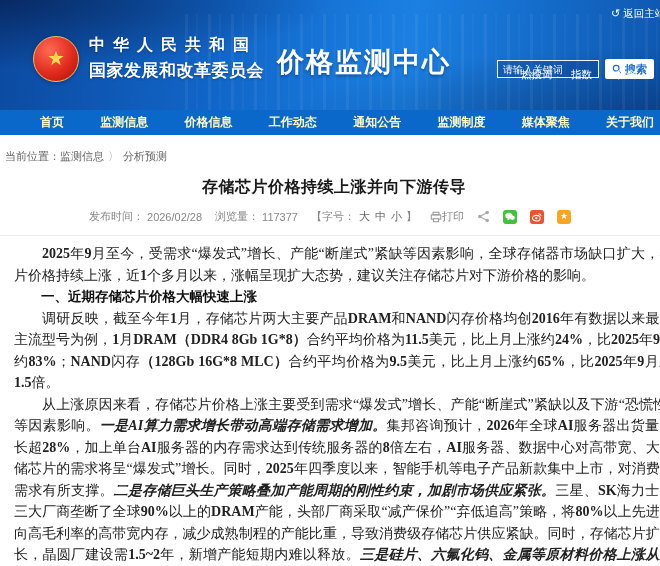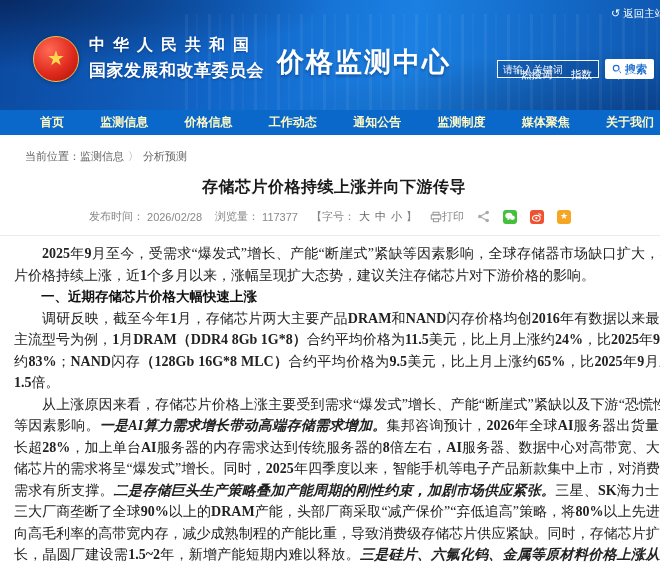--- a/index.html
+++ b/index.html
@@ -63,21 +63,21 @@
 
   
   .nav {
     width:660px; height:25px; background:#0b68cb;
     display:flex; justify-content:space-between; align-items:center;
     padding:0 6px 0 40px;
   }
   .nav .nav-item { color:#fef9c3; font-size:12px; font-weight:bold; cursor:pointer; white-space:nowrap; }
 
   
-  .breadcrumb { margin:14px 0 0 25px; font-size:11px; color:#666; }
+  .breadcrumb { margin:14px 0 0 5px; font-size:11px; color:#666; }
   .breadcrumb .bc-link { color:#666; cursor:pointer; }
   .breadcrumb .bc-sep { margin:0 4px; color:#999; }
   .article-title {
     margin-top:13px; text-align:center; font-size:16px; font-weight:bold;
     color:#1a1a1a; letter-spacing:.5px;padding-left:8px;
   }
   .article-meta {
     margin-top:11px; display:flex; justify-content:center; align-items:center;
     gap:13px; font-size:11px; color:#888; white-space:nowrap;
   }

